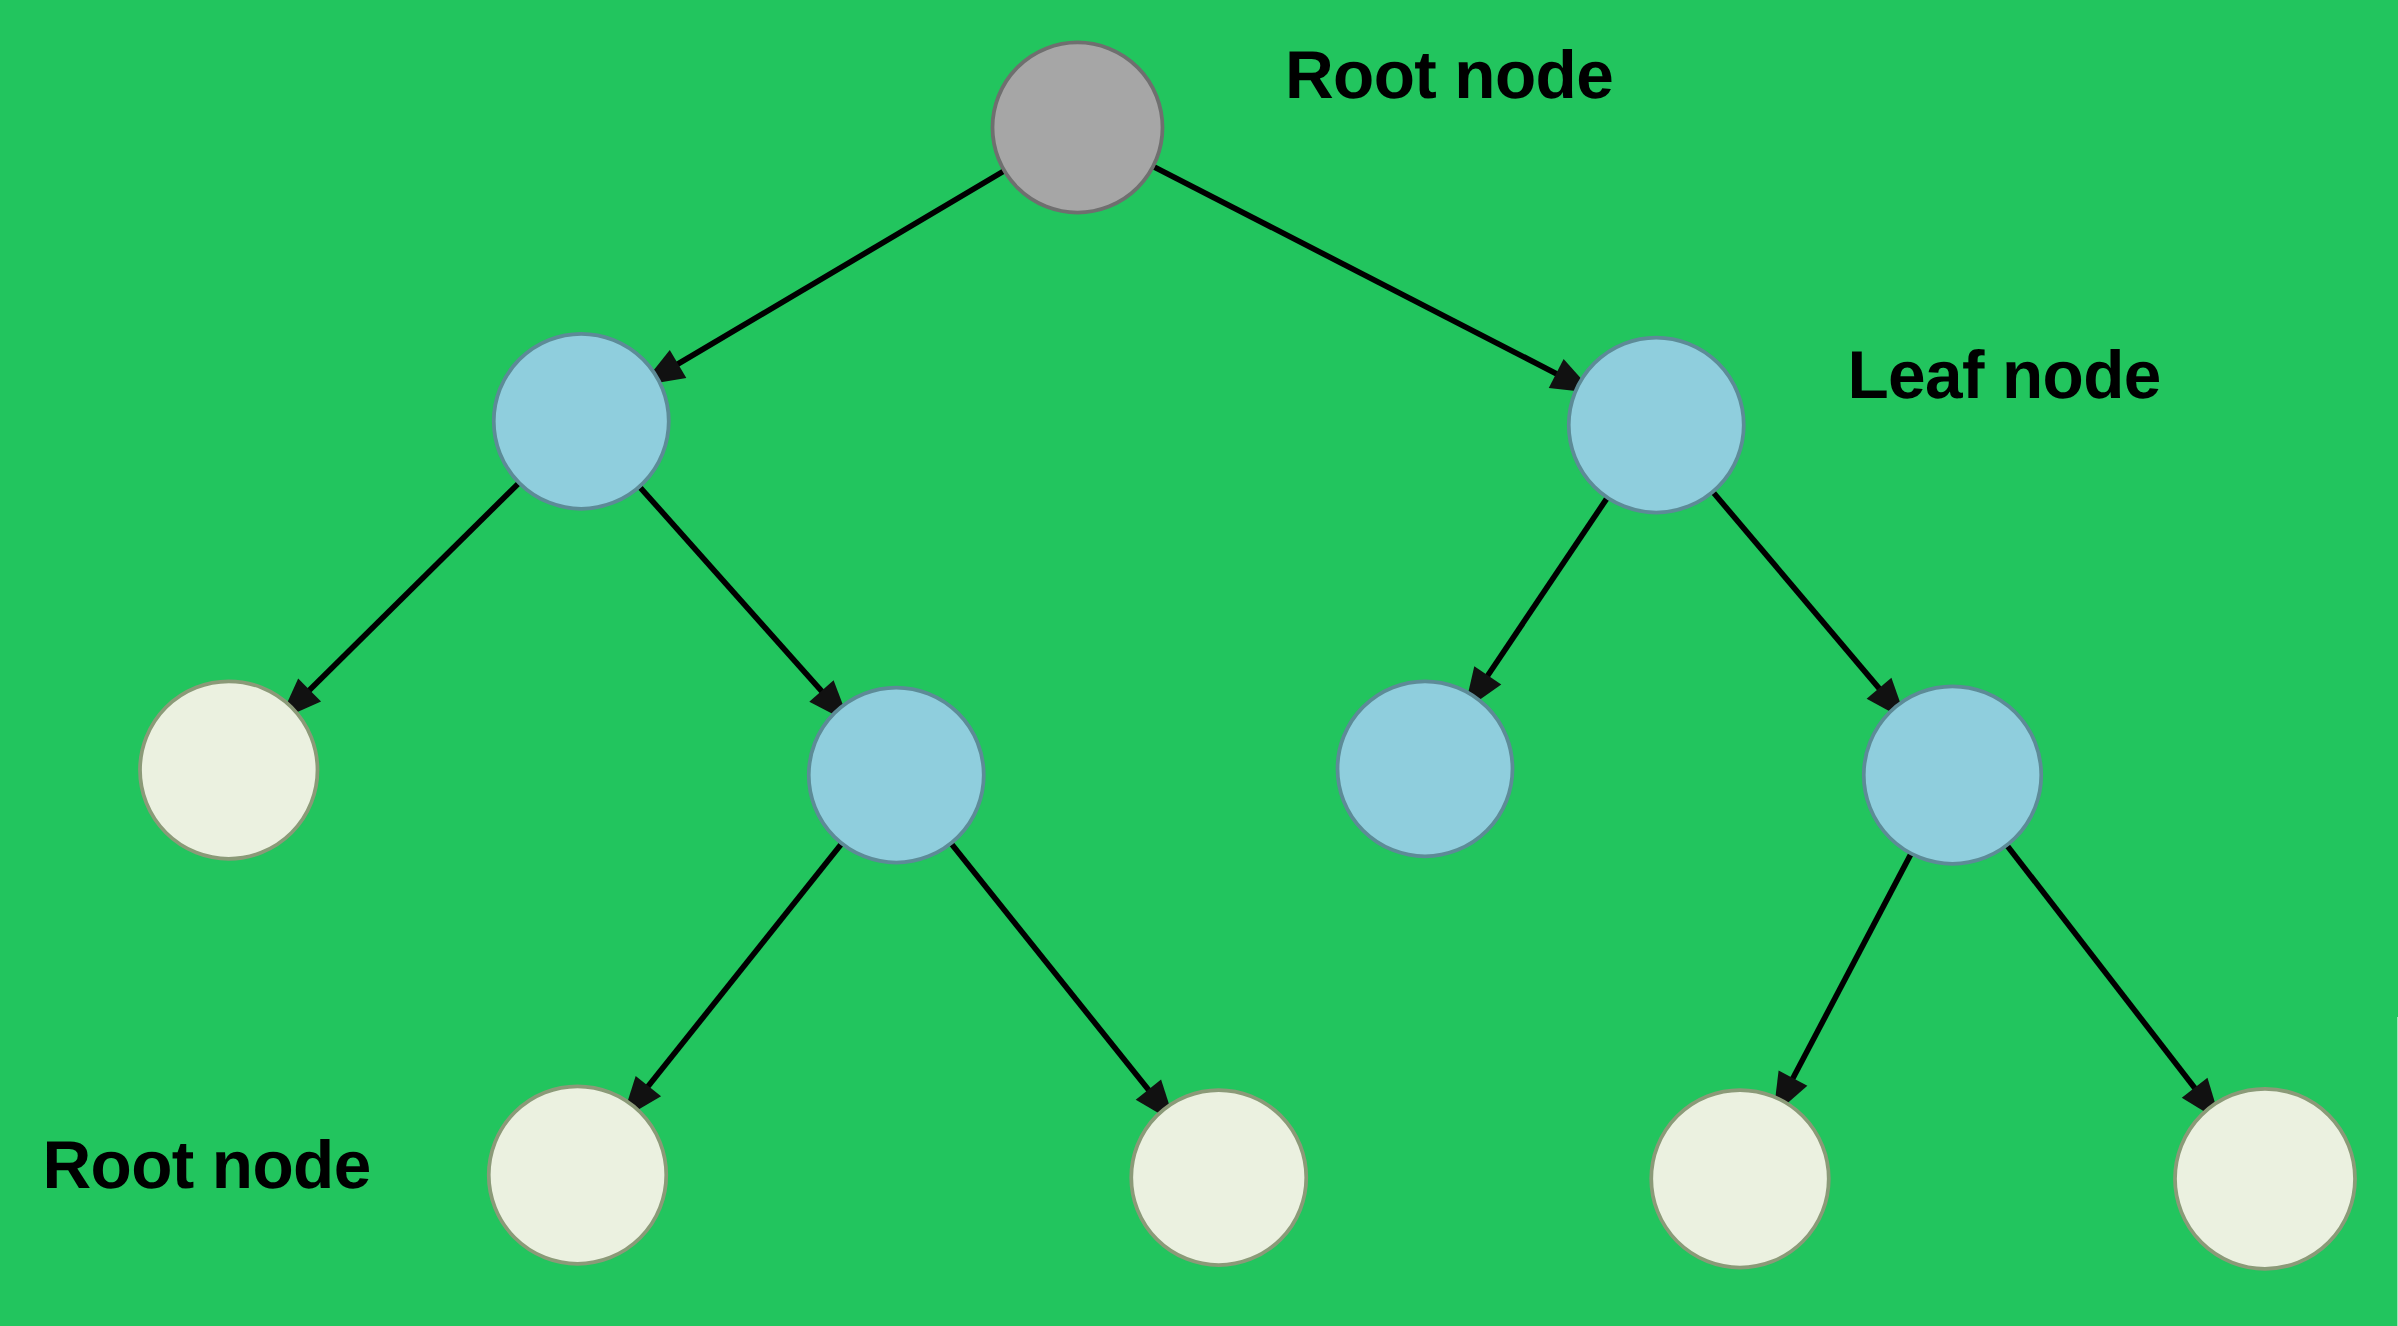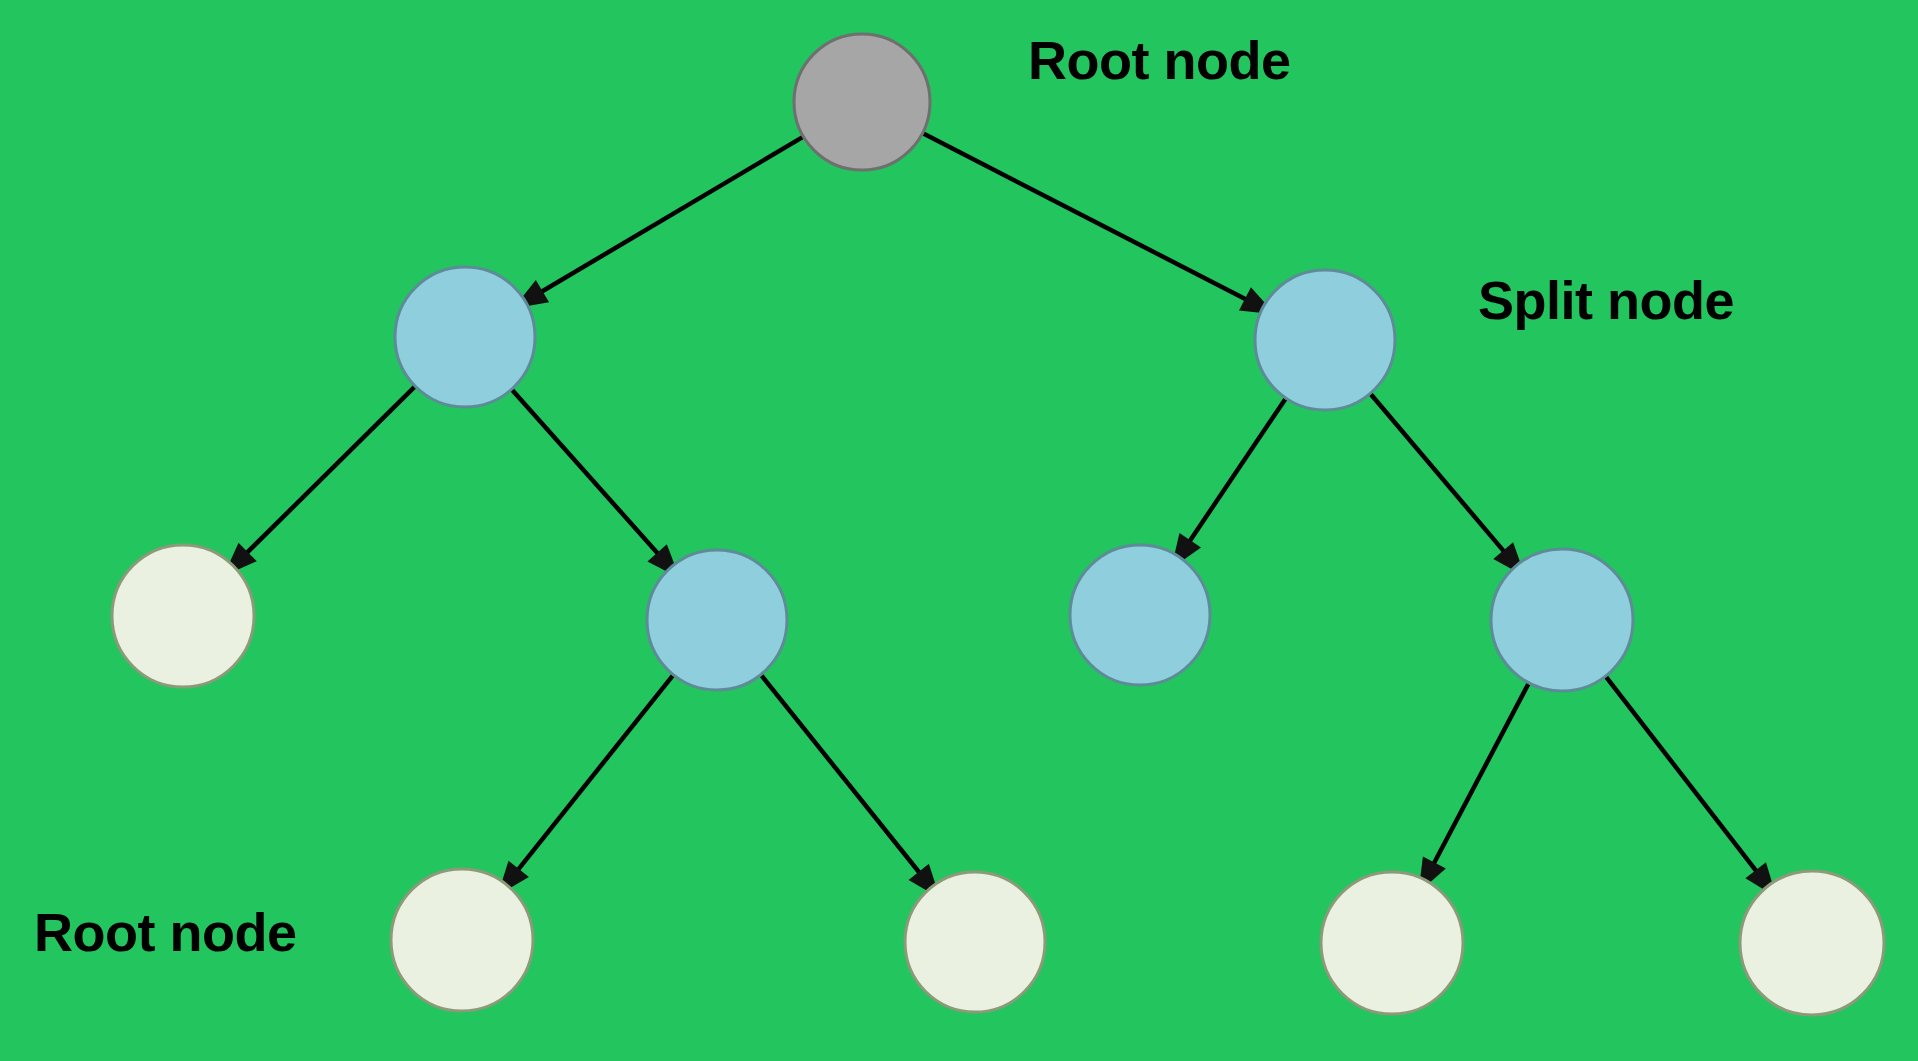--- a/index.html
+++ b/index.html
@@ -101,17 +101,17 @@
         <circle cx="1562" cy="620" r="71" class="node-circle node-split"></circle>
         <circle cx="462" cy="940" r="71" class="node-circle node-leaf"></circle>
         <circle cx="975" cy="942" r="70" class="node-circle node-leaf"></circle>
         <circle cx="1392" cy="943" r="71" class="node-circle node-leaf"></circle>
         <circle cx="1812" cy="943" r="72" class="node-circle node-leaf"></circle>
       </g>
   </svg>
 
   <div class="diagram-label" id="label-root-node">Root node</div>
 
-  <div class="diagram-label" id="label-split-node">Split node</div>
+  <div class="diagram-label" id="label-split-node">Leaf node</div>
 
   <div class="diagram-label" id="label-leaf-node">Root node</div>
 
 </div>
 
 </body></html>

